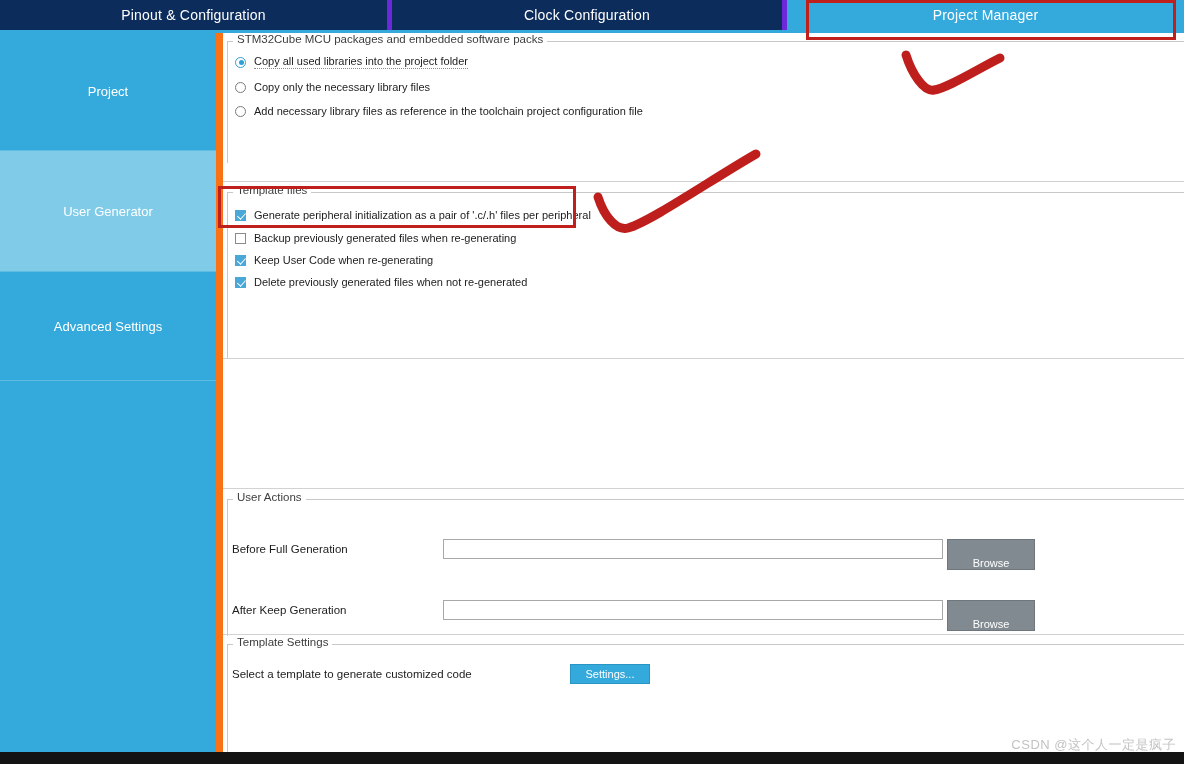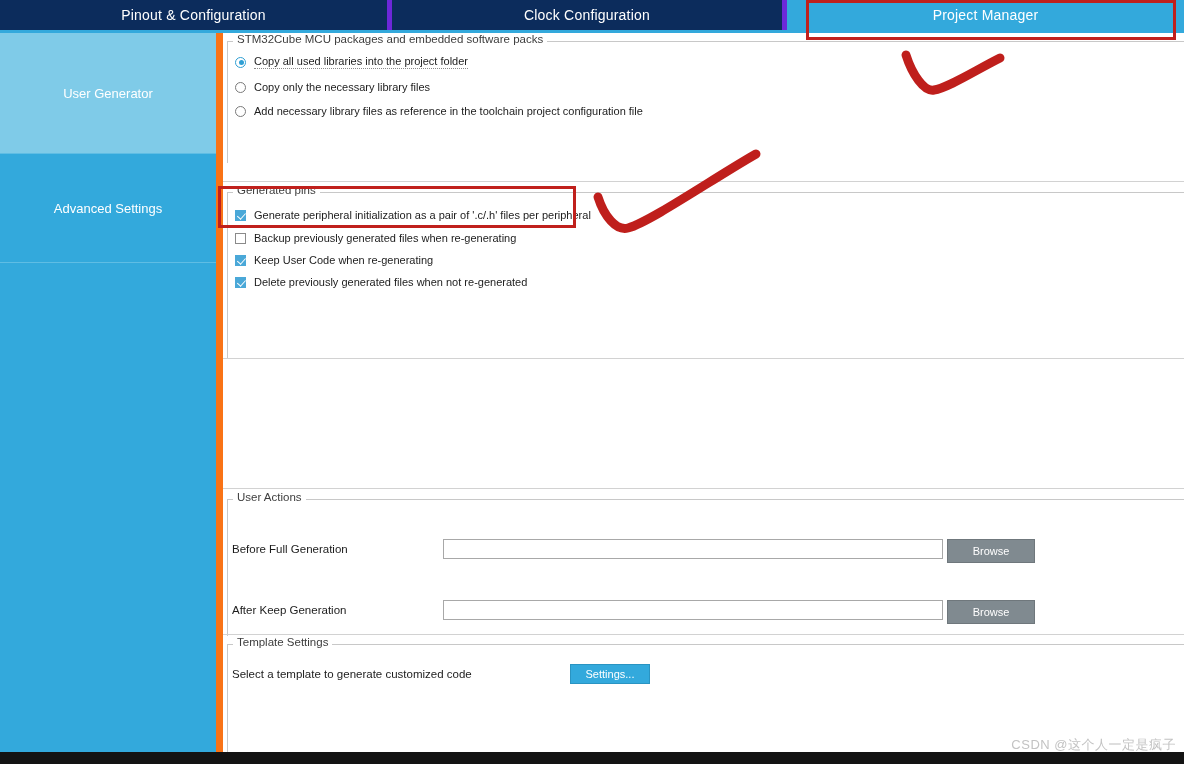--- a/index.html
+++ b/index.html
@@ -101,22 +101,22 @@
     width:3.5px; height:7px;
     border:solid #ffffff; border-width:0 1.6px 1.6px 0;
     transform: rotate(42deg);
   }
 
   
   .field {
     height:20px; background:#ffffff; border:1px solid #a8a8a8;
   }
   .btn-browse {
-    height:24px; background:#808a90; color:#ffffff;
-    font-size:11px; display:flex; align-items:center; justify-content:center;
+    height:31px; background:#808a90; color:#ffffff;
+    font-size:11px; display:flex; align-items:flex-end; justify-content:center;
     border:1px solid #6f777c;
   }
   .btn-settings {
     height:20px; background:#33a9dc; color:#ffffff;
     font-size:11px; display:flex; align-items:center; justify-content:center;
     border:1px solid #2a94c2;
   }
   .static-label { font-size:11.5px; color:#1c1c1c; white-space:nowrap; }
 
   
@@ -149,20 +149,23 @@
     <div class="tab t1">
       <span>Clock Configuration</span>
     </div>
     <div class="tab t2">
       <span>Project Manager</span>
     </div>
   </div>
   <div class="tabbar-underline"></div>
 
   <div class="sidebar">
+    <div class="side-item i0">
+      <span>Project</span>
+    </div>
     <div class="side-item i1">
       <span>User Generator</span>
     </div>
     <div class="side-item i2">
       <span>Advanced Settings</span>
     </div>
     <div class="side-item i3">
       <span></span>
     </div>
   </div>
@@ -191,21 +194,21 @@
         </div>
 
       </div>
     </div>
 
     <div class="hsep" style="left:0px; top:148px; width:968px;"></div>
 
     <div class="group" style="left:4px; top:151px; width:962px; height:175px;">
       <div class="group-border"></div>
       <div class="group-top-right"></div>
-      <div class="group-title">Generated pins</div>
+      <div class="group-title">Template files</div>
       <div class="group-body" style="left:8px; top:20px;">
 
         <div class="row">
           <span class="cb on"></span>
           <span class="row-label">Generate peripheral initialization as a pair of '.c/.h' files per peripheral</span>
         </div>
         <div class="row" style="margin-top:1px;">
           <span class="cb"></span>
           <span class="row-label">Backup previously generated files when re-generating</span>
         </div>

